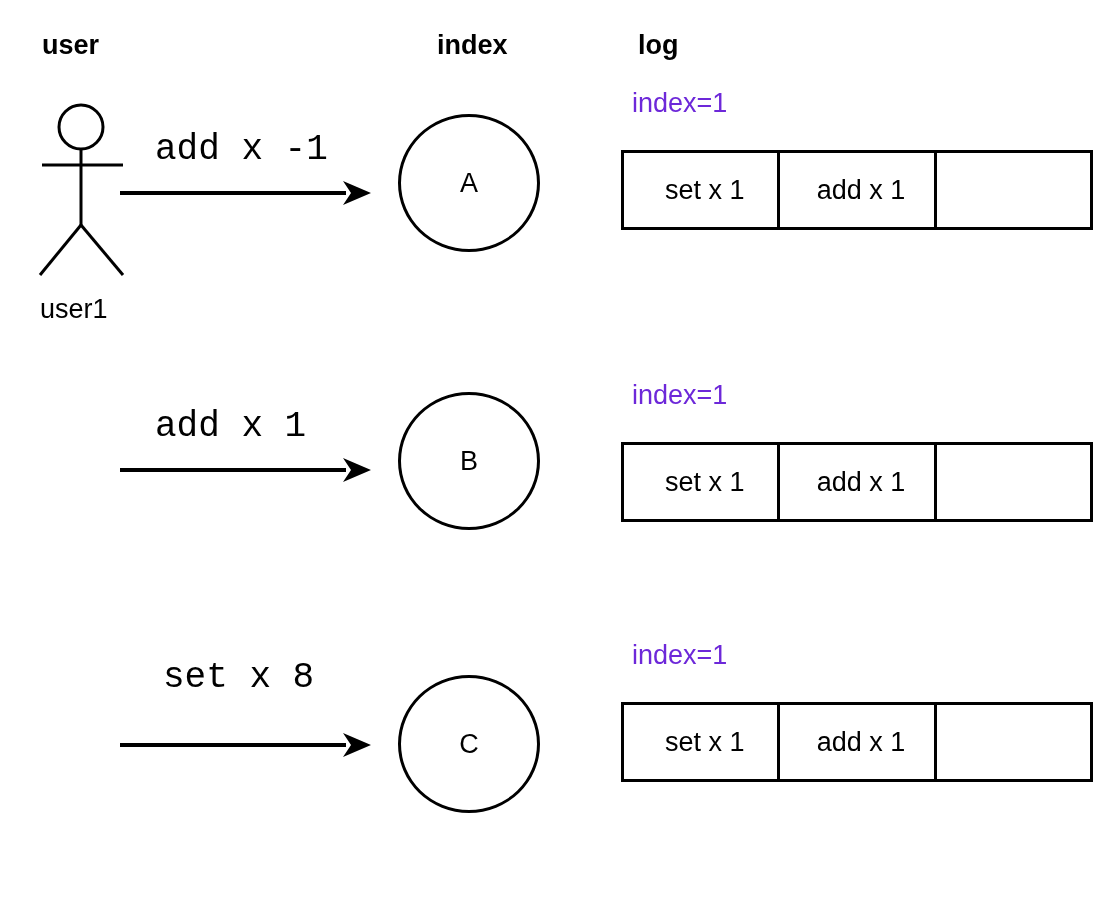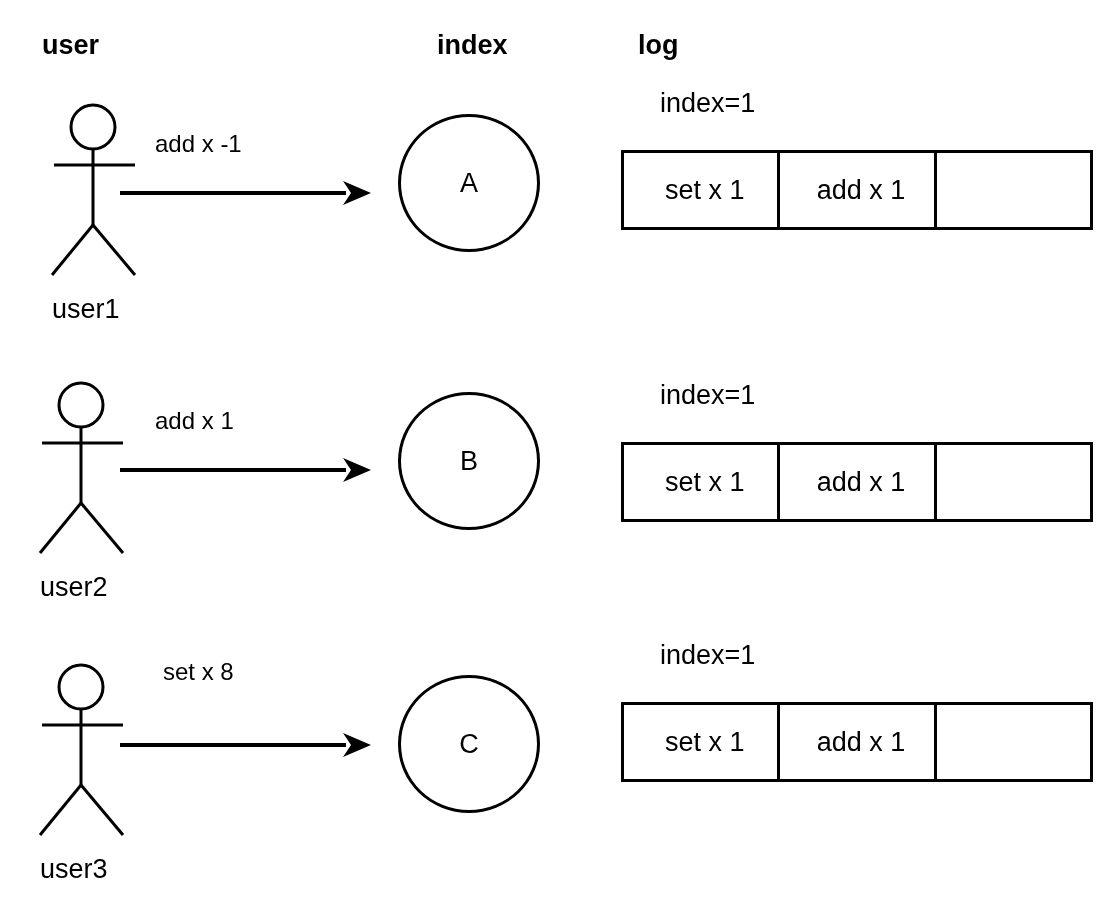--- a/index.html
+++ b/index.html
@@ -44,24 +44,25 @@
     color: #000;
   }
 
   
   .msg {
     position: absolute;
   }
   .msg svg { display: block; }
   .msg-label {
     position: absolute;
-    font-size: 24px;
+    font-size: 36px;
     line-height: 1;
     white-space: nowrap;
     color: #000;
+    font-family: Liberation Mono, monospace;
   }
 
   
   .node {
     position: absolute;
     width: 142px;
     height: 138px;
     border: 3px solid #000;
     border-radius: 50%;
     box-sizing: border-box;
@@ -75,22 +76,21 @@
     line-height: 1;
     color: #000;
   }
 
   
   .log-index {
     position: absolute;
     font-size: 27px;
     line-height: 1;
     white-space: nowrap;
-    color: #000000;
-    margin-left: 28px;
+    color: #6d28d9;
   }
   .log-table {
     position: absolute;
     display: flex;
     border: 3px solid #000;
     box-sizing: border-box;
     height: 80px;
     width: 472px;
     background: #fff;
   }
@@ -111,21 +111,21 @@
 </style>
 </head>
 <body>
 
 <div id="canvas">
 
   <div class="col-header" style="left:42px; top:32px;">user</div>
   <div class="col-header" style="left:437px; top:32px;">index</div>
   <div class="col-header" style="left:638px; top:32px;">log</div>
 
-  <div class="actor" style="left:44px; top:100px;">
+  <div class="actor" style="left:32px; top:100px;">
     <svg width="130" height="200" viewBox="0 0 130 200">
       <circle cx="49" cy="27" r="22" fill="none" stroke="#000" stroke-width="3"></circle>
       <line x1="49" y1="49" x2="49" y2="125" stroke="#000" stroke-width="3"></line>
       <line x1="10" y1="65" x2="91" y2="65" stroke="#000" stroke-width="3"></line>
       <line x1="49" y1="125" x2="8" y2="175" stroke="#000" stroke-width="3"></line>
       <line x1="49" y1="125" x2="91" y2="175" stroke="#000" stroke-width="3"></line>
     </svg>
     <div class="actor-label">user1</div>
   </div>
 
@@ -141,60 +141,40 @@
     <span class="node-label">A</span>
   </div>
 
   <div class="log-index" style="left:632px; top:90px;">index=1</div>
   <div class="log-table" style="left:621px; top:150px;">
     <div class="log-cell">set x 1</div>
     <div class="log-cell">add x 1</div>
     <div class="log-cell"></div>
   </div>
 
-  <div class="actor" style="left:32px; top:378px;">
-    <svg width="130" height="200" viewBox="0 0 130 200">
-      <circle cx="49" cy="27" r="22" fill="none" stroke="#000" stroke-width="3"></circle>
-      <line x1="49" y1="49" x2="49" y2="125" stroke="#000" stroke-width="3"></line>
-      <line x1="10" y1="65" x2="91" y2="65" stroke="#000" stroke-width="3"></line>
-      <line x1="49" y1="125" x2="8" y2="175" stroke="#000" stroke-width="3"></line>
-      <line x1="49" y1="125" x2="91" y2="175" stroke="#000" stroke-width="3"></line>
-    </svg>
-    <div class="actor-label">user2</div>
-  </div>
 
   <div class="msg-label" style="left:155px; top:409px;">add x 1</div>
   <div class="msg" style="left:118px; top:455px;">
     <svg width="255" height="30" viewBox="0 0 255 30">
       <line x1="2" y1="15" x2="228" y2="15" stroke="#000" stroke-width="4"></line>
       <polygon points="225,3 253,15 225,27 233,15" fill="#000"></polygon>
     </svg>
   </div>
 
   <div class="node" style="left:398px; top:392px;">
     <span class="node-label">B</span>
   </div>
 
   <div class="log-index" style="left:632px; top:382px;">index=1</div>
   <div class="log-table" style="left:621px; top:442px;">
     <div class="log-cell">set x 1</div>
     <div class="log-cell">add x 1</div>
     <div class="log-cell"></div>
   </div>
 
-  <div class="actor" style="left:32px; top:660px;">
-    <svg width="130" height="200" viewBox="0 0 130 200">
-      <circle cx="49" cy="27" r="22" fill="none" stroke="#000" stroke-width="3"></circle>
-      <line x1="49" y1="49" x2="49" y2="125" stroke="#000" stroke-width="3"></line>
-      <line x1="10" y1="65" x2="91" y2="65" stroke="#000" stroke-width="3"></line>
-      <line x1="49" y1="125" x2="8" y2="175" stroke="#000" stroke-width="3"></line>
-      <line x1="49" y1="125" x2="91" y2="175" stroke="#000" stroke-width="3"></line>
-    </svg>
-    <div class="actor-label">user3</div>
-  </div>
 
   <div class="msg-label" style="left:163px; top:660px;">set x 8</div>
   <div class="msg" style="left:118px; top:730px;">
     <svg width="255" height="30" viewBox="0 0 255 30">
       <line x1="2" y1="15" x2="228" y2="15" stroke="#000" stroke-width="4"></line>
       <polygon points="225,3 253,15 225,27 233,15" fill="#000"></polygon>
     </svg>
   </div>
 
   <div class="node" style="left:398px; top:675px;">

